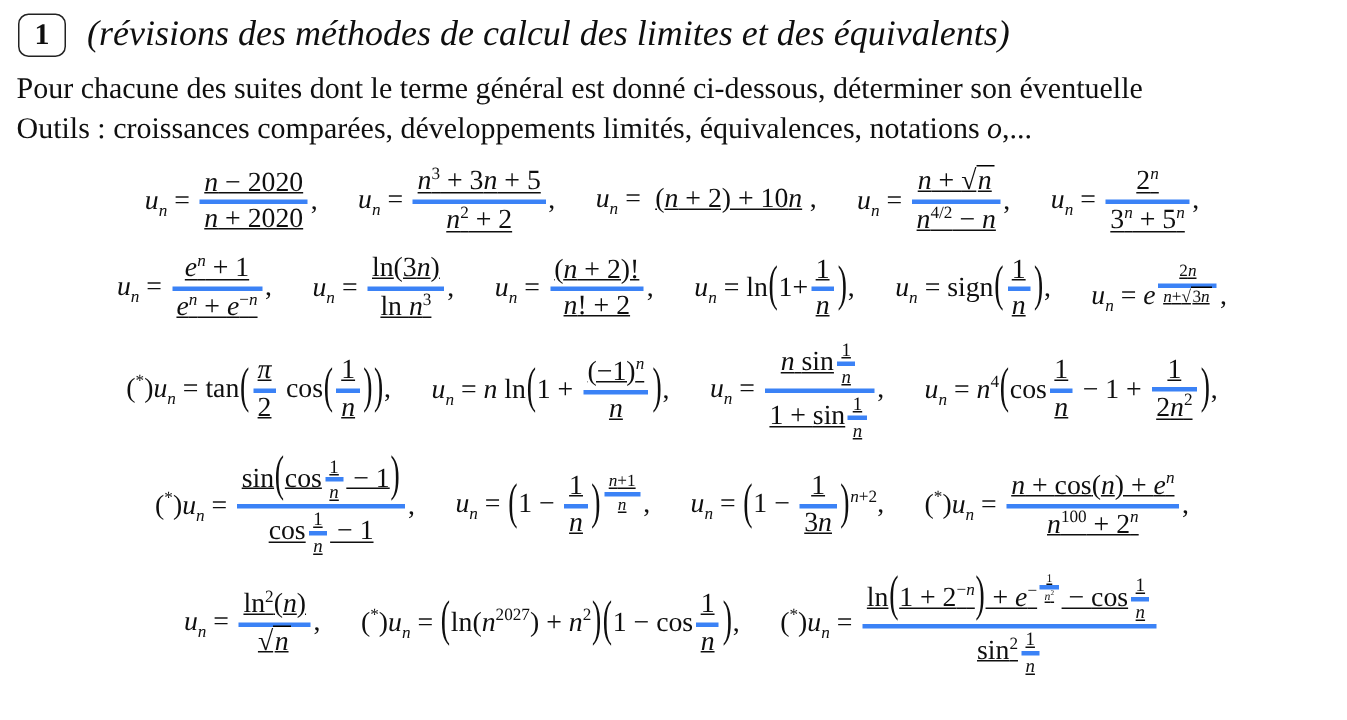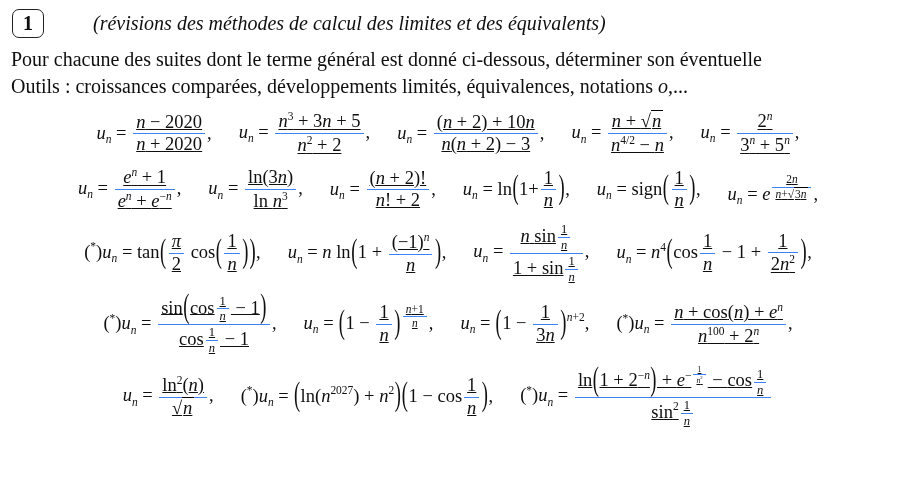--- a/index.html
+++ b/index.html
@@ -7,34 +7,34 @@
   .page{
     box-sizing:border-box;width:898px;height:480px;
     padding:7px 12px 0 10px;color:#0f0f0f;
     font-family:"Liberation Serif","DejaVu Serif",serif;
   }
   .header-row{display:flex;align-items:center;gap:14px;margin:2px 0 8px 2px;}
   .numbox{
     display:inline-block;border:1.6px solid #222;border-radius:7px;
     padding:0px 10px 1px 10px;font-weight:bold;font-size:20px;line-height:26px;
   }
-  .ex-title{font-style:italic;font-size:20px;margin-left:35px;}
+  .ex-title{font-style:italic;font-size:24px;}
   .intro{font-size:20px;line-height:1.36;margin-left:1px;}
   .intro-line sup{font-size:0.62em;}
   .math-area{margin-top:10px;}
   .math-row{
     display:flex;justify-content:center;align-items:center;
     gap:27px;margin:9px 0;flex-wrap:nowrap;
   }
   .math{white-space:nowrap;font-size:18.5px;}
   .math i{font-family:"Liberation Serif","DejaVu Serif",serif;}
   
   .fr{display:inline-block;vertical-align:middle;text-align:center;margin:0 2px;text-decoration:underline;}
   .nu,.de{display:block;line-height:1.18;padding:0 3px;}
-  .de{border-top:1px solid #3b82f6;}
+  .de{border-top:3px solid #3b82f6;}
   .fr .fr{font-size:0.68em;}
   sup,sub{font-size:0.62em;}
   sup .fr,sub .fr{vertical-align:-0.45em;}
   
   .bp{display:inline-block;transform:scaleY(1.8);transform-origin:center 52%;padding:0 0.5px;}
   
   .sq{white-space:nowrap;}
   .sb{border-top:1px solid #000;padding:0 2px 0 1px;}
   .fn{font-style:normal;}
 </style>
@@ -47,21 +47,21 @@
     <span class="ex-title">(révisions des méthodes de calcul des limites et des équivalents)</span>
   </div>
   <div class="intro" id="intro">
       <div class="intro-line"><span>Pour chacune des suites dont le terme général est donné ci-dessous, déterminer son éventuelle</span></div>
       <div class="intro-line"><span>Outils : croissances comparées, développements limités, équivalences, notations </span><span style="font-style: italic;">o</span><span>,...</span></div>
     </div>
   <div class="math-area" id="mathArea">
       <div class="math-row">
         <span class="math"><i>u</i><sub><i>n</i></sub> = <span class="fr"><span class="nu"><i>n</i> − 2020</span><span class="de"><i>n</i> + 2020</span></span>,</span>
         <span class="math"><i>u</i><sub><i>n</i></sub> = <span class="fr"><span class="nu"><i>n</i><sup>3</sup> + 3<i>n</i> + 5</span><span class="de"><i>n</i><sup>2</sup> + 2</span></span>,</span>
-        <span class="math"><i>u</i><sub><i>n</i></sub> = <span class="fr"><span class="nu">(<i>n</i> + 2) + 10<i>n</i></span><span class="de"><i>n</i>(<i>n</i> + 2) − 3</span></span>,</span>
+        <span class="math"><i>u</i><sub><i>n</i></sub> = <span class="fr"><span class="nu">(<i>n</i> + 2) + 10<i>n</i></span></span>,</span>
         <span class="math"><i>u</i><sub><i>n</i></sub> = <span class="fr"><span class="nu"><i>n</i> + <span class="sq"><span class="sg">√</span><span class="sb"><i>n</i></span></span></span><span class="de"><i>n</i><sup>4/2</sup> − <i>n</i></span></span>,</span>
         <span class="math"><i>u</i><sub><i>n</i></sub> = <span class="fr"><span class="nu">2<sup><i>n</i></sup></span><span class="de">3<sup><i>n</i></sup> + 5<sup><i>n</i></sup></span></span>,</span>
       </div>
       <div class="math-row">
         <span class="math"><i>u</i><sub><i>n</i></sub> = <span class="fr"><span class="nu"><i>e</i><sup><i>n</i></sup> + 1</span><span class="de"><i>e</i><sup><i>n</i></sup> + <i>e</i><sup>−<i>n</i></sup></span></span>,</span>
         <span class="math"><i>u</i><sub><i>n</i></sub> = <span class="fr"><span class="nu"><span class="fn">ln</span>(3<i>n</i>)</span><span class="de"><span class="fn">ln</span> <i>n</i><sup>3</sup></span></span>,</span>
         <span class="math"><i>u</i><sub><i>n</i></sub> = <span class="fr"><span class="nu">(<i>n</i> + 2)!</span><span class="de"><i>n</i>! + 2</span></span>,</span>
         <span class="math"><i>u</i><sub><i>n</i></sub> = <span class="fn">ln</span><span class="bp">(</span>1+<span class="fr"><span class="nu">1</span><span class="de"><i>n</i></span></span><span class="bp">)</span>,</span>
         <span class="math"><i>u</i><sub><i>n</i></sub> = <span class="fn">sign</span><span class="bp">(</span><span class="fr"><span class="nu">1</span><span class="de"><i>n</i></span></span><span class="bp">)</span>,</span>
         <span class="math"><i>u</i><sub><i>n</i></sub> = <i>e</i><sup><span class="fr"><span class="nu">2<i>n</i></span><span class="de"><i>n</i>+<span class="sq"><span class="sg">√</span><span class="sb">3<i>n</i></span></span></span></span></sup>,</span>

